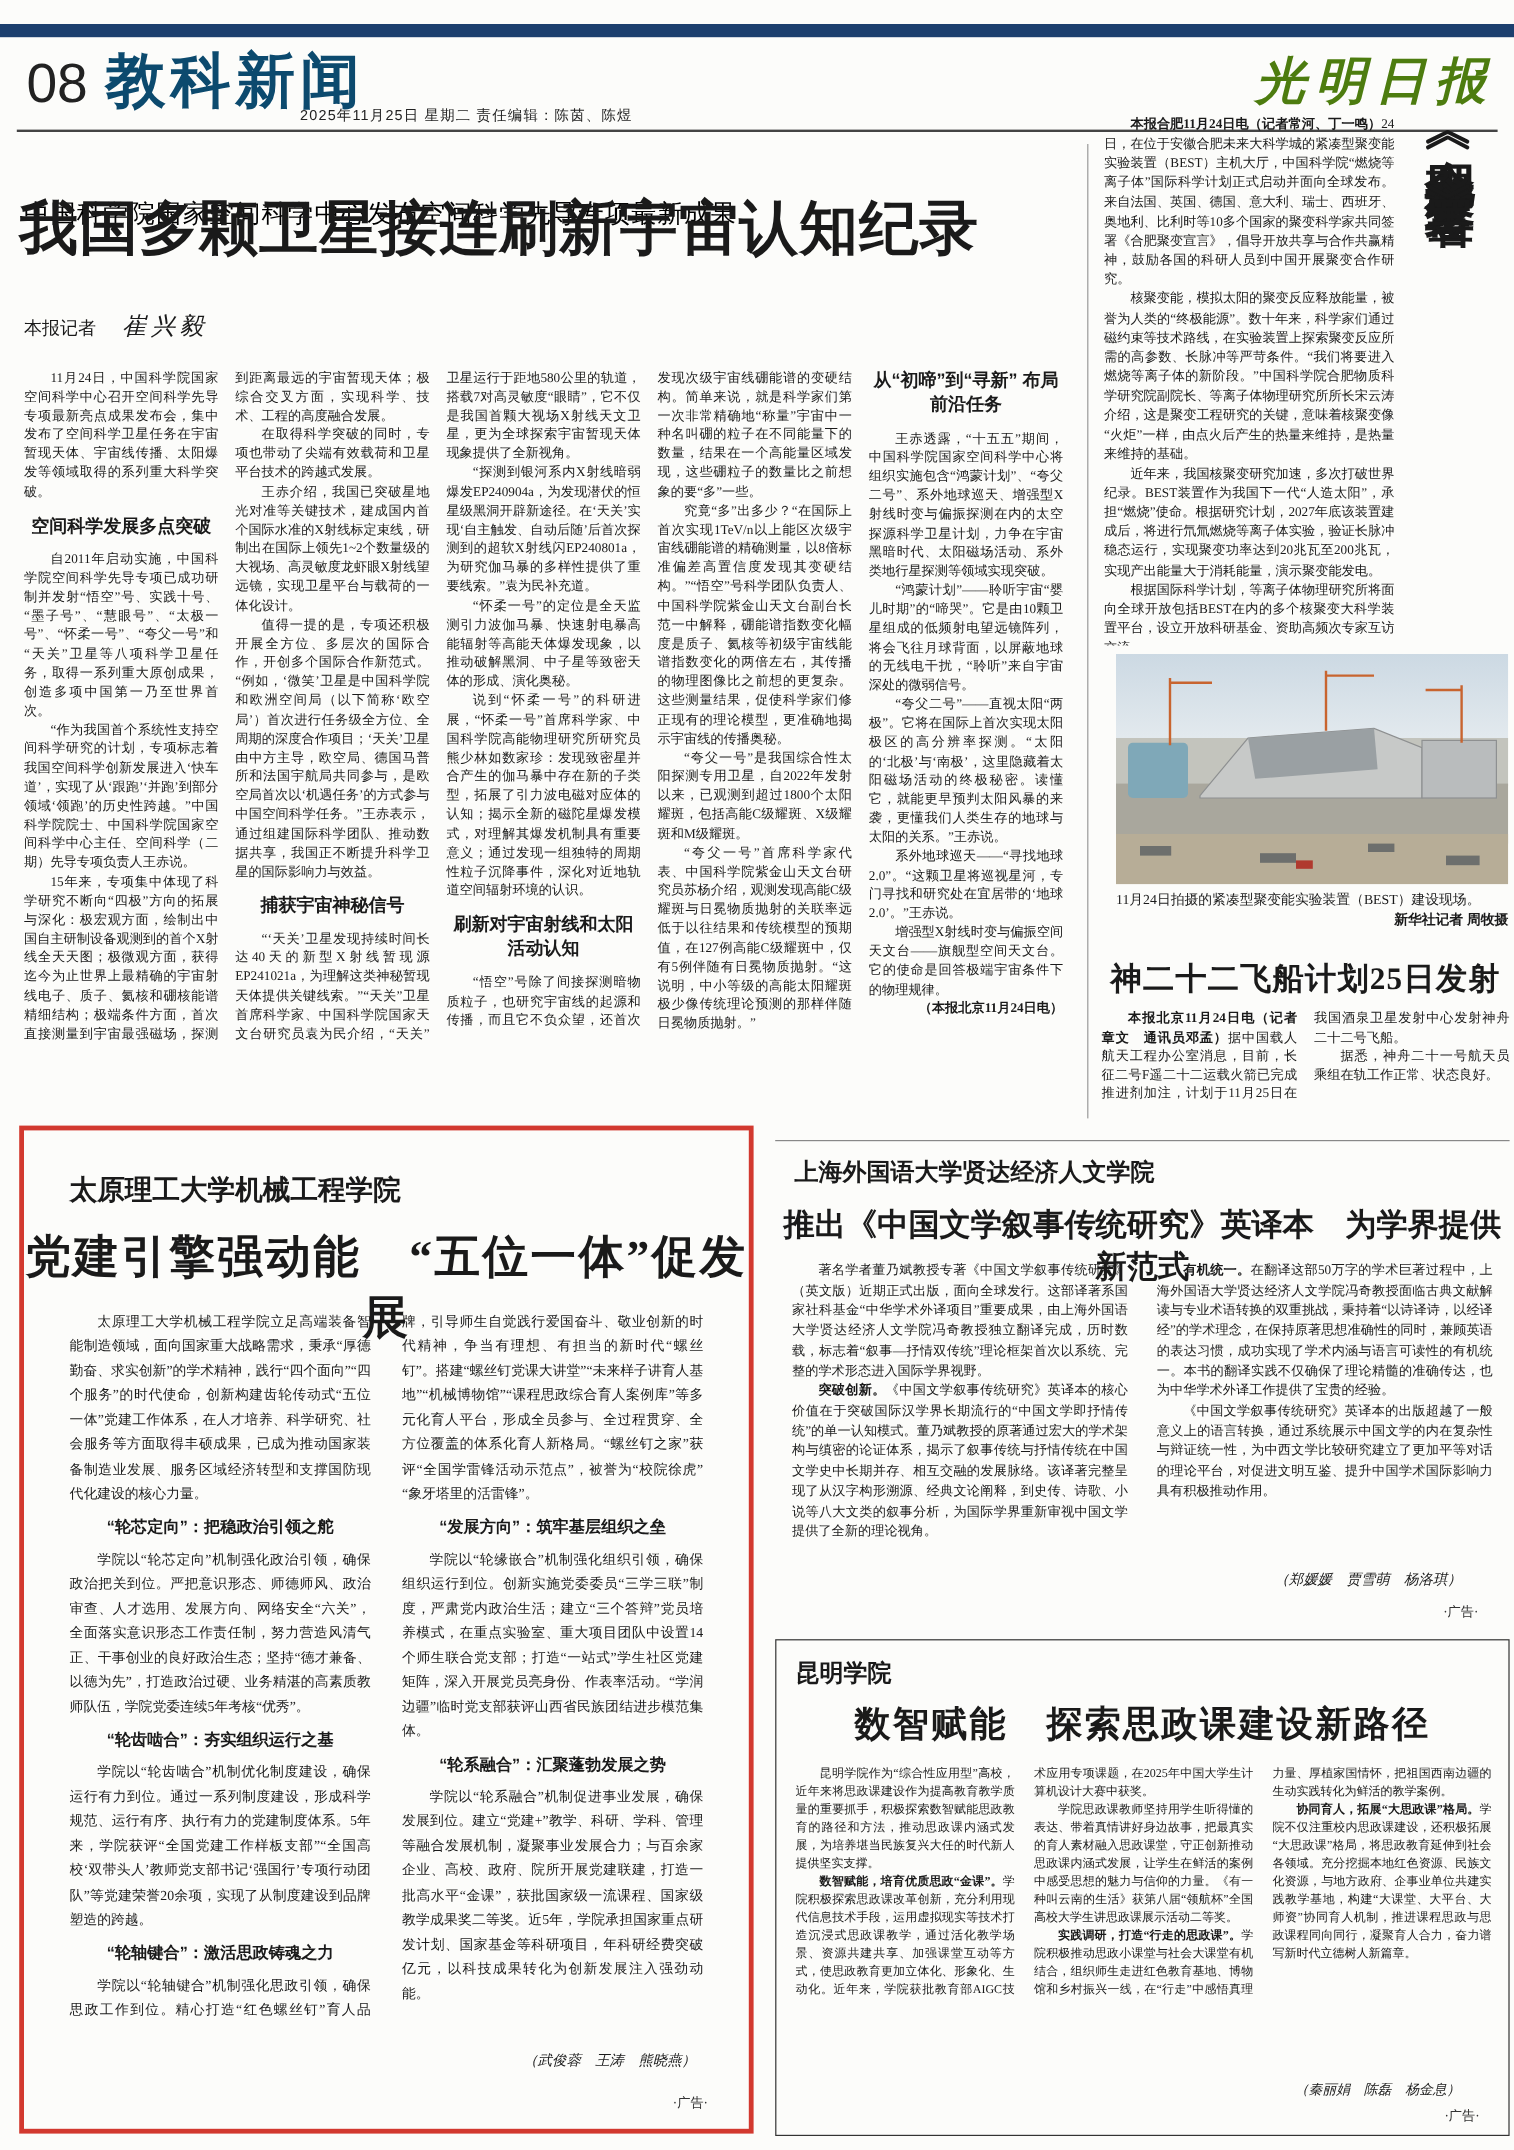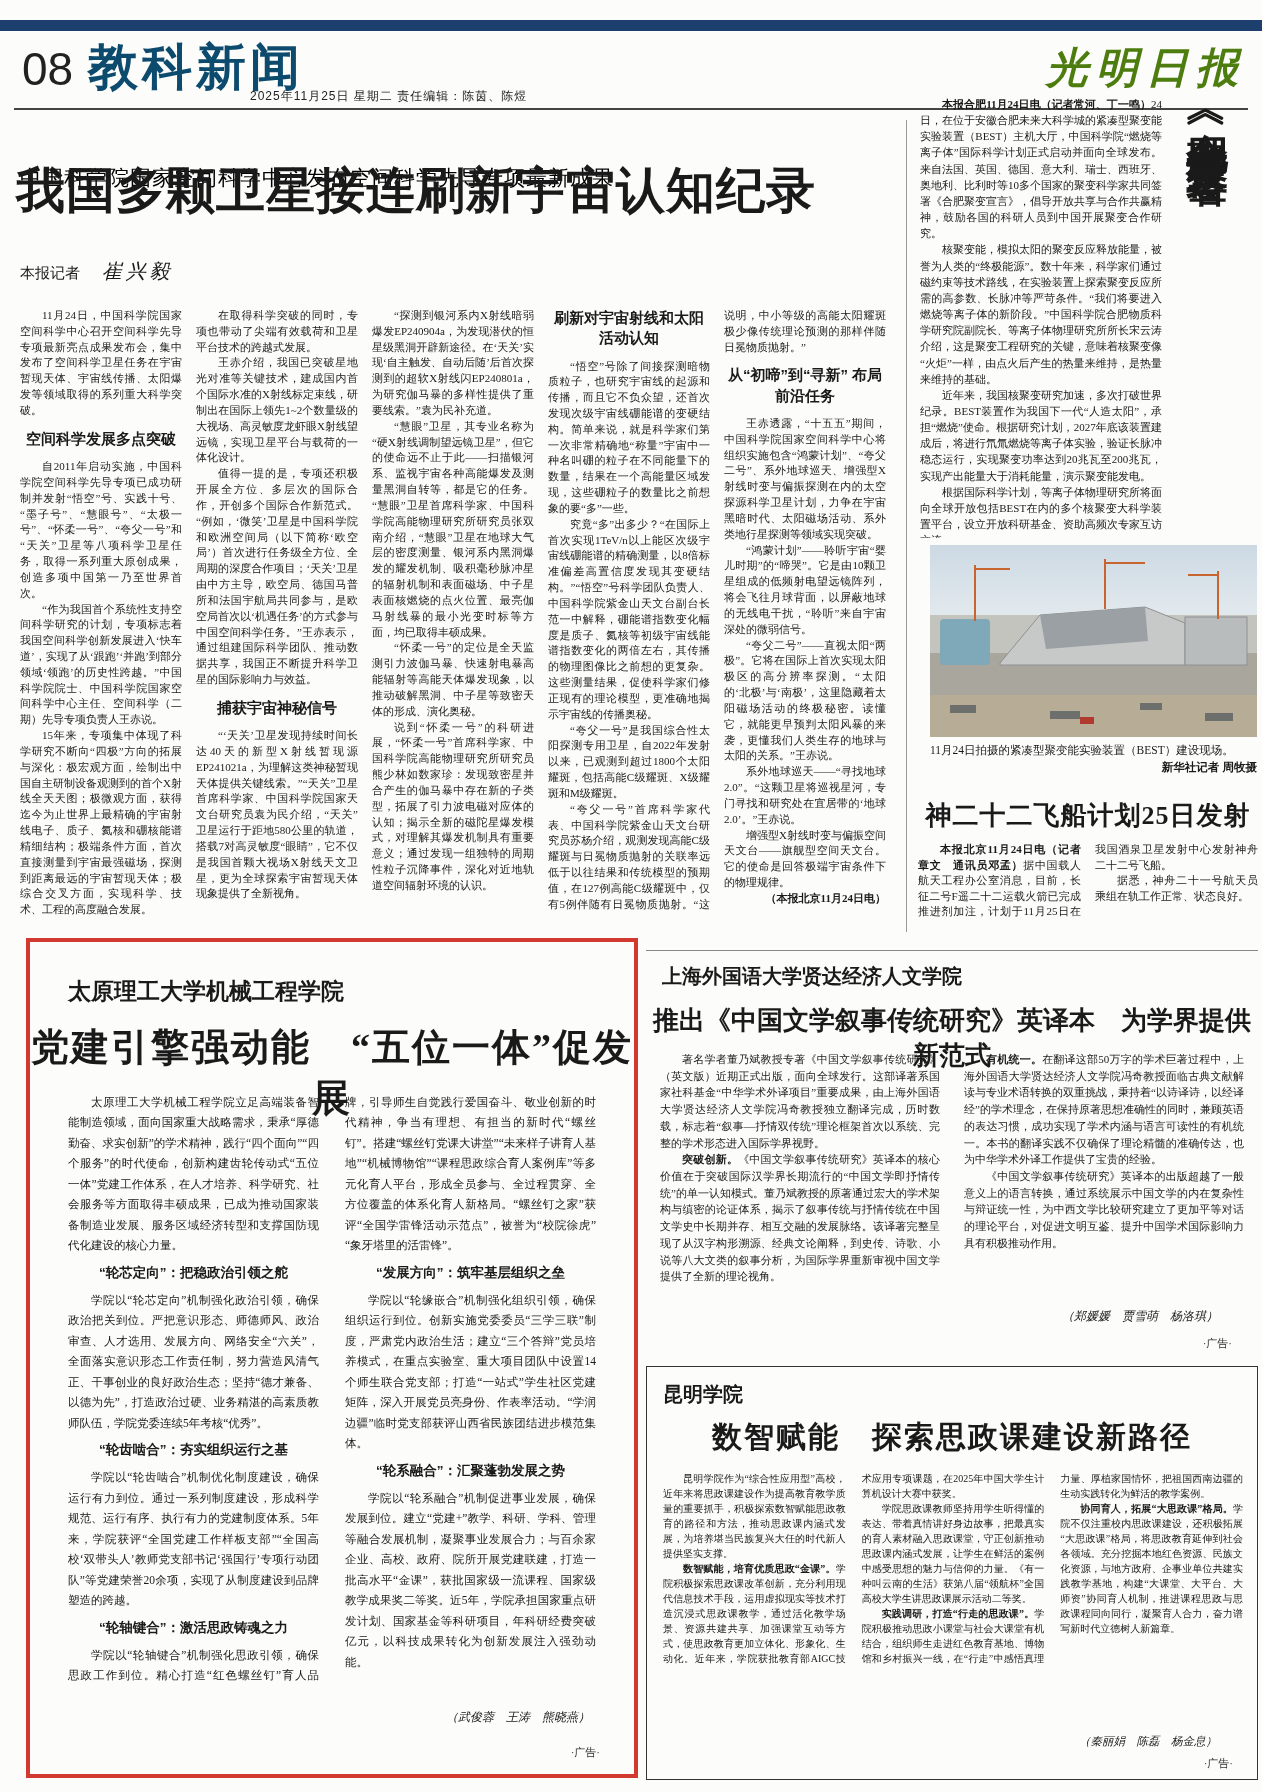--- a/index.html
+++ b/index.html
@@ -39,21 +39,21 @@
   
   .photo{left:930px;top:545px;width:327px;height:192px;overflow:hidden;}
   .caption{left:930px;top:742px;width:327px;font-size:11.5px;line-height:1.5;}
   .credit{display:block;text-align:right;font-weight:bold;font-family:"Liberation Sans",sans-serif;}
   
   .sz-head{left:918px;top:798px;width:340px;font-size:26px;font-weight:bold;text-align:center;
            letter-spacing:1px;}
   .sz-body{left:918px;top:842px;width:340px;height:92px;column-count:2;column-gap:14px;
            font-size:11px;line-height:1.42;text-align:justify;overflow:hidden;}
   
-  .red-ad{left:16px;top:938px;width:604px;height:832px;border:4px solid #d2392f;background:#fcfcfa;margin-left:10px;}
+  .red-ad{left:16px;top:938px;width:604px;height:832px;border:4px solid #d2392f;background:#fcfcfa;}
   .ad-org{position:absolute;left:38px;top:34px;font-size:23px;font-weight:bold;
           font-family:"Liberation Sans",sans-serif;}
   .ad-headline{position:absolute;left:0;top:80px;width:100%;text-align:center;font-size:38px;
                font-weight:bold;letter-spacing:2px;}
   .red-ad .body{position:absolute;left:38px;top:150px;width:528px;height:600px;column-count:2;
                 column-gap:26px;font-size:11.5px;line-height:1.78;text-align:justify;overflow:hidden;}
   .red-ad .sub{font-size:13.5px;margin:8px 0;}
   .ad-sign{position:absolute;right:44px;bottom:48px;font-size:12px;font-style:italic;}
   .ad-mark{position:absolute;right:34px;bottom:14px;font-size:11px;color:#333;}
   
@@ -95,21 +95,20 @@
       <div class="sub">空间科学发展多点突破</div>
       <p class="bp">自2011年启动实施，中国科学院空间科学先导专项已成功研制并发射“悟空”号、实践十号、“墨子号”、“慧眼号”、“太极一号”、“怀柔一号”、“夸父一号”和“天关”卫星等八项科学卫星任务，取得一系列重大原创成果，创造多项中国第一乃至世界首次。</p>
       <p class="bp">“作为我国首个系统性支持空间科学研究的计划，专项标志着我国空间科学创新发展进入‘快车道’，实现了从‘跟跑’‘并跑’到部分领域‘领跑’的历史性跨越。”中国科学院院士、中国科学院国家空间科学中心主任、空间科学（二期）先导专项负责人王赤说。</p>
       <p class="bp">15年来，专项集中体现了科学研究不断向“四极”方向的拓展与深化：极宏观方面，绘制出中国自主研制设备观测到的首个X射线全天天图；极微观方面，获得迄今为止世界上最精确的宇宙射线电子、质子、氦核和硼核能谱精细结构；极端条件方面，首次直接测量到宇宙最强磁场，探测到距离最远的宇宙暂现天体；极综合交叉方面，实现科学、技术、工程的高度融合发展。</p>
       <p class="bp">在取得科学突破的同时，专项也带动了尖端有效载荷和卫星平台技术的跨越式发展。</p>
       <p class="bp">王赤介绍，我国已突破星地光对准等关键技术，建成国内首个国际水准的X射线标定束线，研制出在国际上领先1~2个数量级的大视场、高灵敏度龙虾眼X射线望远镜，实现卫星平台与载荷的一体化设计。</p>
       <p class="bp">值得一提的是，专项还积极开展全方位、多层次的国际合作，开创多个国际合作新范式。“例如，‘微笑’卫星是中国科学院和欧洲空间局（以下简称‘欧空局’）首次进行任务级全方位、全周期的深度合作项目；‘天关’卫星由中方主导，欧空局、德国马普所和法国宇航局共同参与，是欧空局首次以‘机遇任务’的方式参与中国空间科学任务。”王赤表示，通过组建国际科学团队、推动数据共享，我国正不断提升科学卫星的国际影响力与效益。</p>
       <div class="sub">捕获宇宙神秘信号</div>
       <p class="bp">“‘天关’卫星发现持续时间长达40天的新型X射线暂现源EP241021a，为理解这类神秘暂现天体提供关键线索。”“天关”卫星首席科学家、中国科学院国家天文台研究员袁为民介绍，“天关”卫星运行于距地580公里的轨道，搭载7对高灵敏度“眼睛”，它不仅是我国首颗大视场X射线天文卫星，更为全球探索宇宙暂现天体现象提供了全新视角。</p>
       <p class="bp">“探测到银河系内X射线暗弱爆发EP240904a，为发现潜伏的恒星级黑洞开辟新途径。在‘天关’实现‘自主触发、自动后随’后首次探测到的超软X射线闪EP240801a，为研究伽马暴的多样性提供了重要线索。”袁为民补充道。</p>
-      <p class="bp">“慧眼”卫星，其专业名称为“硬X射线调制望远镜卫星”，但它的使命远不止于此——扫描银河系、监视宇宙各种高能爆发及测量黑洞自转等，都是它的任务。“慧眼”卫星首席科学家、中国科学院高能物理研究所研究员张双南介绍，“慧眼”卫星在地球大气层的密度测量、银河系内黑洞爆发的耀发机制、吸积毫秒脉冲星的辐射机制和表面磁场、中子星表面核燃烧的点火位置、最亮伽马射线暴的最小光变时标等方面，均已取得丰硕成果。</p>
       <p class="bp">“怀柔一号”的定位是全天监测引力波伽马暴、快速射电暴高能辐射等高能天体爆发现象，以推动破解黑洞、中子星等致密天体的形成、演化奥秘。</p>
       <p class="bp">说到“怀柔一号”的科研进展，“怀柔一号”首席科学家、中国科学院高能物理研究所研究员熊少林如数家珍：发现致密星并合产生的伽马暴中存在新的子类型，拓展了引力波电磁对应体的认知；揭示全新的磁陀星爆发模式，对理解其爆发机制具有重要意义；通过发现一组独特的周期性粒子沉降事件，深化对近地轨道空间辐射环境的认识。</p>
       <div class="sub">刷新对宇宙射线和太阳活动认知</div>
       <p class="bp">“悟空”号除了间接探测暗物质粒子，也研究宇宙线的起源和传播，而且它不负众望，还首次发现次级宇宙线硼能谱的变硬结构。简单来说，就是科学家们第一次非常精确地“称量”宇宙中一种名叫硼的粒子在不同能量下的数量，结果在一个高能量区域发现，这些硼粒子的数量比之前想象的要“多”一些。</p>
       <p class="bp">究竟“多”出多少？“在国际上首次实现1TeV/n以上能区次级宇宙线硼能谱的精确测量，以8倍标准偏差高置信度发现其变硬结构。”“悟空”号科学团队负责人、中国科学院紫金山天文台副台长范一中解释，硼能谱指数变化幅度是质子、氦核等初级宇宙线能谱指数变化的两倍左右，其传播的物理图像比之前想的更复杂。这些测量结果，促使科学家们修正现有的理论模型，更准确地揭示宇宙线的传播奥秘。</p>
       <p class="bp">“夸父一号”是我国综合性太阳探测专用卫星，自2022年发射以来，已观测到超过1800个太阳耀斑，包括高能C级耀斑、X级耀斑和M级耀斑。</p>
       <p class="bp">“夸父一号”首席科学家代表、中国科学院紫金山天文台研究员苏杨介绍，观测发现高能C级耀斑与日冕物质抛射的关联率远低于以往结果和传统模型的预期值，在127例高能C级耀斑中，仅有5例伴随有日冕物质抛射。“这说明，中小等级的高能太阳耀斑极少像传统理论预测的那样伴随日冕物质抛射。”</p>
       <div class="sub">从“初啼”到“寻新” 布局前沿任务</div>
       <p class="bp">王赤透露，“十五五”期间，中国科学院国家空间科学中心将组织实施包含“鸿蒙计划”、“夸父二号”、系外地球巡天、增强型X射线时变与偏振探测在内的太空探源科学卫星计划，力争在宇宙黑暗时代、太阳磁场活动、系外类地行星探测等领域实现突破。</p>
       <p class="bp">“鸿蒙计划”——聆听宇宙“婴儿时期”的“啼哭”。它是由10颗卫星组成的低频射电望远镜阵列，将会飞往月球背面，以屏蔽地球的无线电干扰，“聆听”来自宇宙深处的微弱信号。</p>

